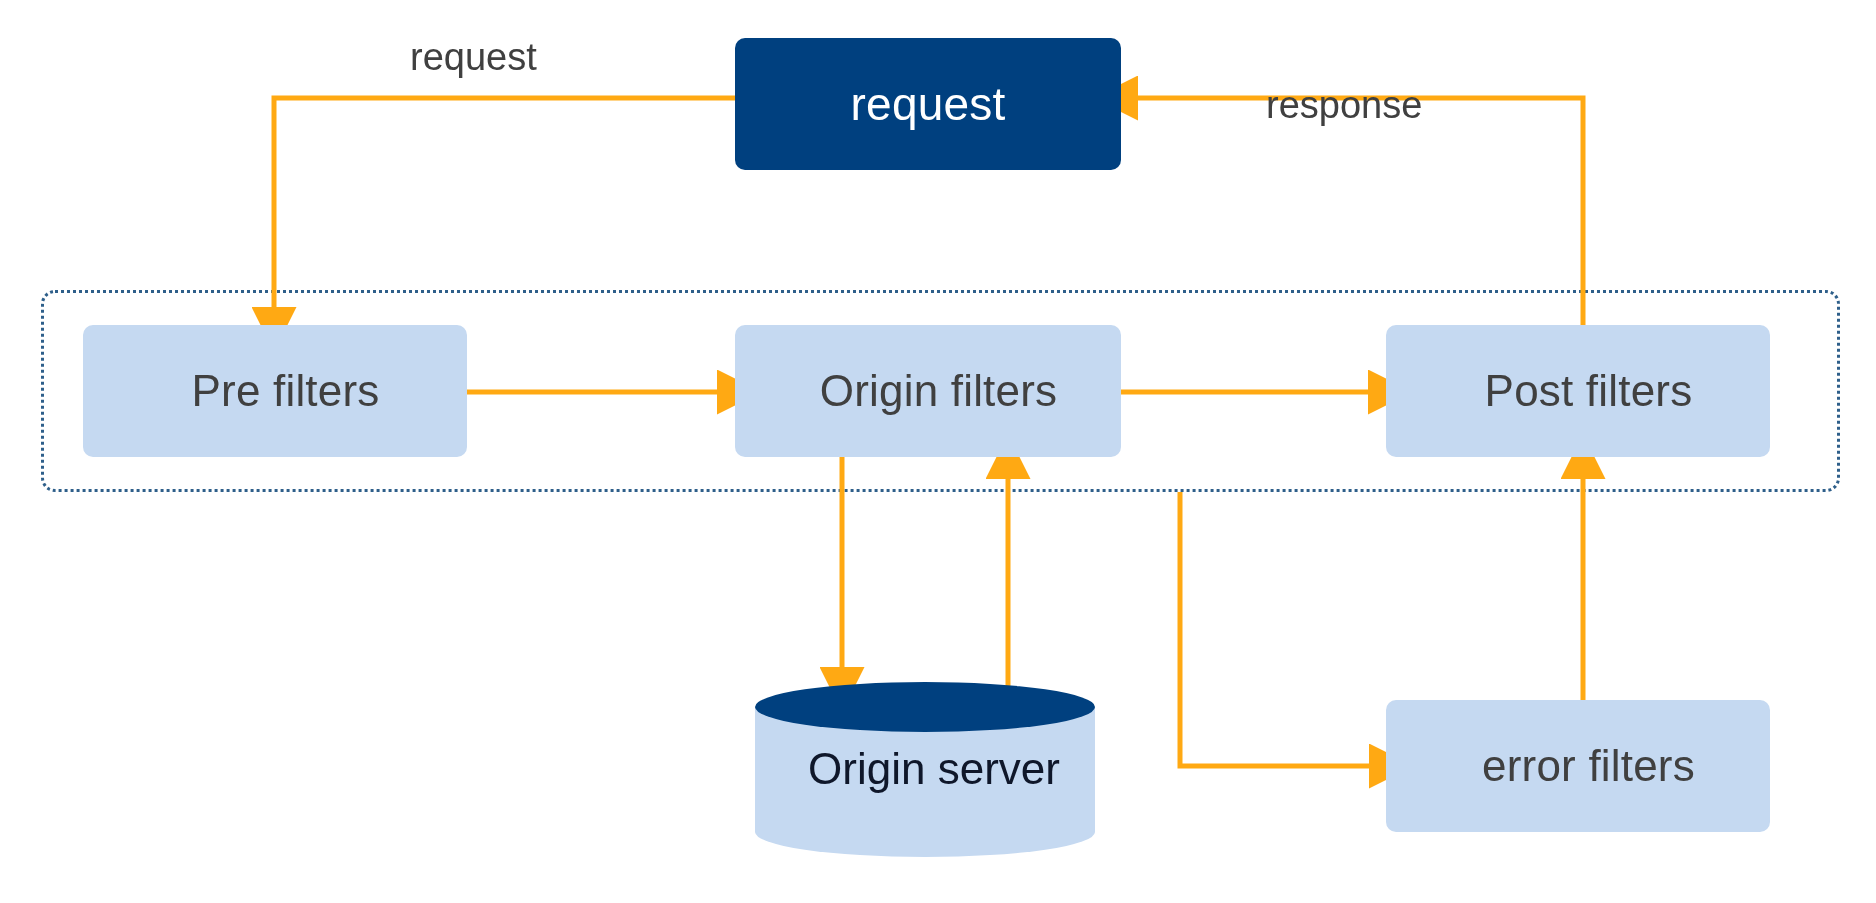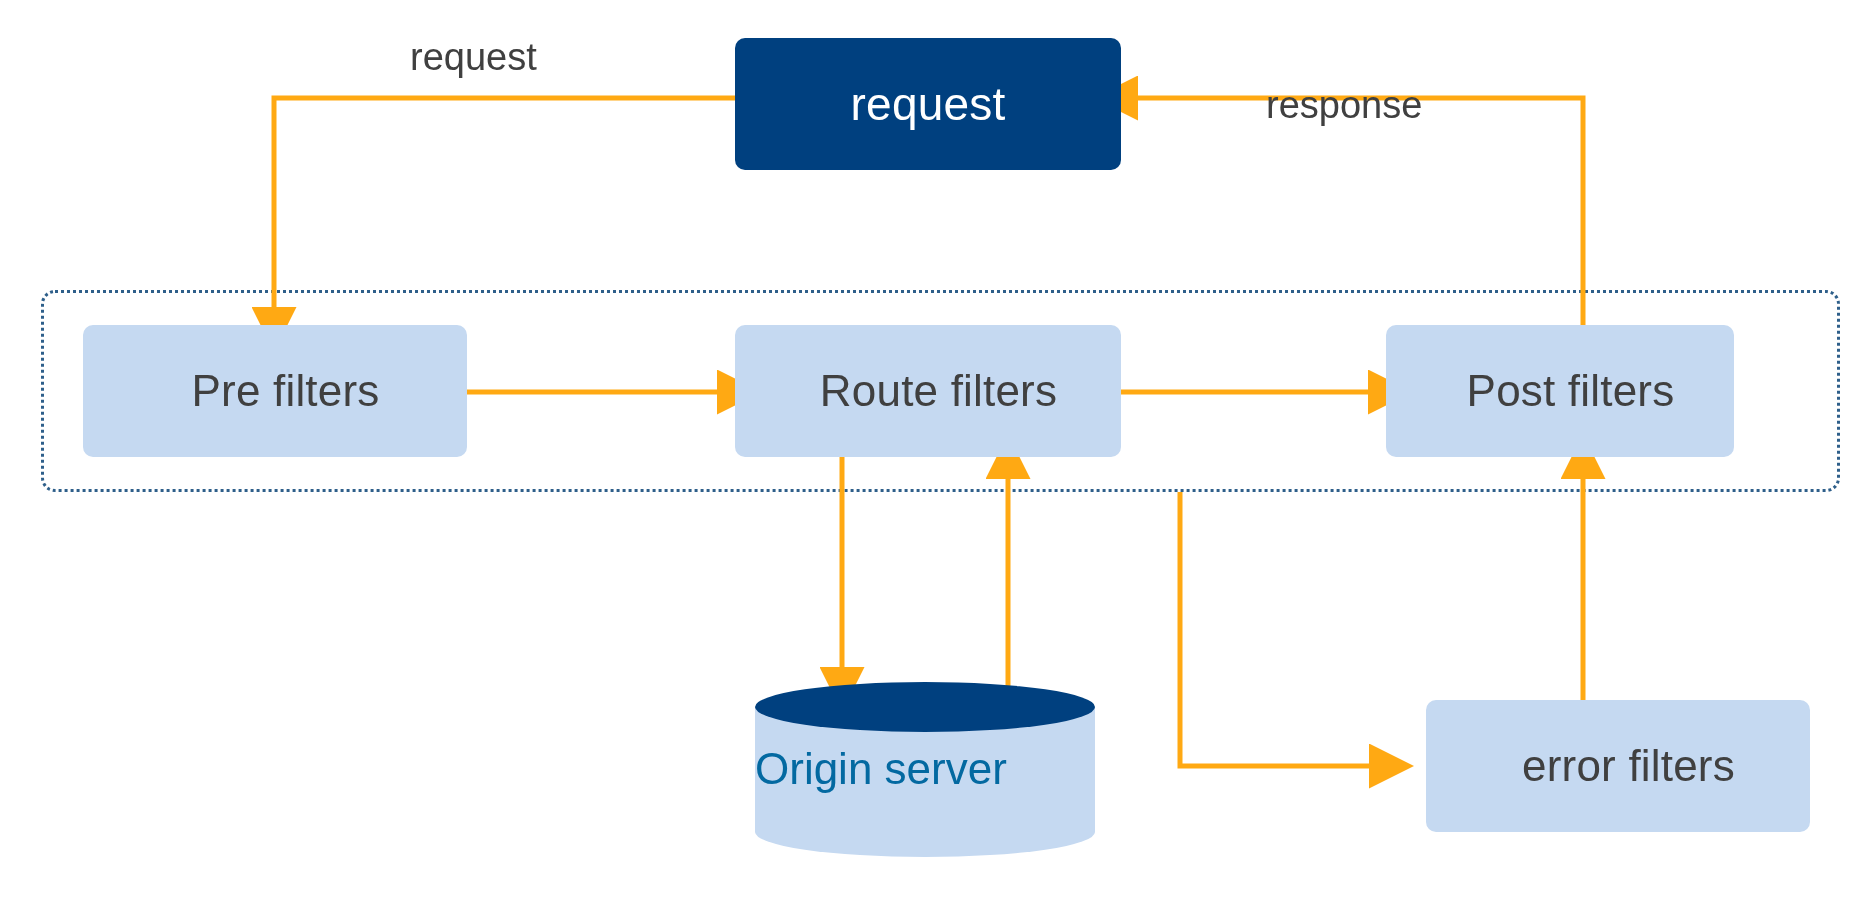--- a/index.html
+++ b/index.html
@@ -62,23 +62,24 @@
     position: absolute;
     border: 3px dotted #2e5f8a;
     border-radius: 14px;
     background: transparent;
   }
   .cylinder {
     position: absolute;
   }
   .cyl-label {
     position: absolute;
-    left: 0;
+    left: 9px;
     width: 100%;
-    color: #0369a1;
+    text-align: center;
+    color: #0f172a;
     font-size: 44px;
   }
 </style>
 </head>
 <body>
 
 <div id="canvas">
 
   <div class="group-box" style="left:41px; top:290px; width:1799px; height:202px;"></div>
 
@@ -132,28 +133,28 @@
 
   <div class="node node-dark" style="left:735px; top:38px; width:386px; height:132px;">
     <span class="node-label">request</span>
   </div>
 
   <div class="node node-light" style="left:83px; top:325px; width:384px; height:132px;">
     <span class="node-label">Pre filters</span>
   </div>
 
   <div class="node node-light" style="left:735px; top:325px; width:386px; height:132px;">
-    <span class="node-label">Route filters</span>
+    <span class="node-label">Origin filters</span>
   </div>
 
-  <div class="node node-light" style="left:1386px; top:325px; width:348px; height:132px;justify-content:center;">
+  <div class="node node-light" style="left:1386px; top:325px; width:384px; height:132px;justify-content:center;">
     <span class="node-label">Post filters</span>
   </div>
 
-  <div class="node node-light" style="left:1426px; top:700px; width:384px; height:132px;text-align:center;">
+  <div class="node node-light" style="left:1386px; top:700px; width:384px; height:132px;text-align:center;">
     <span class="node-label">error filters</span>
   </div>
 
   <div class="edge-label" style="left:410px; top:36px;">request</div>
 
   <div class="edge-label" style="left:1266px; top:36px;margin-top:48px;">response</div>
 
 </div>
 
 </body></html>

